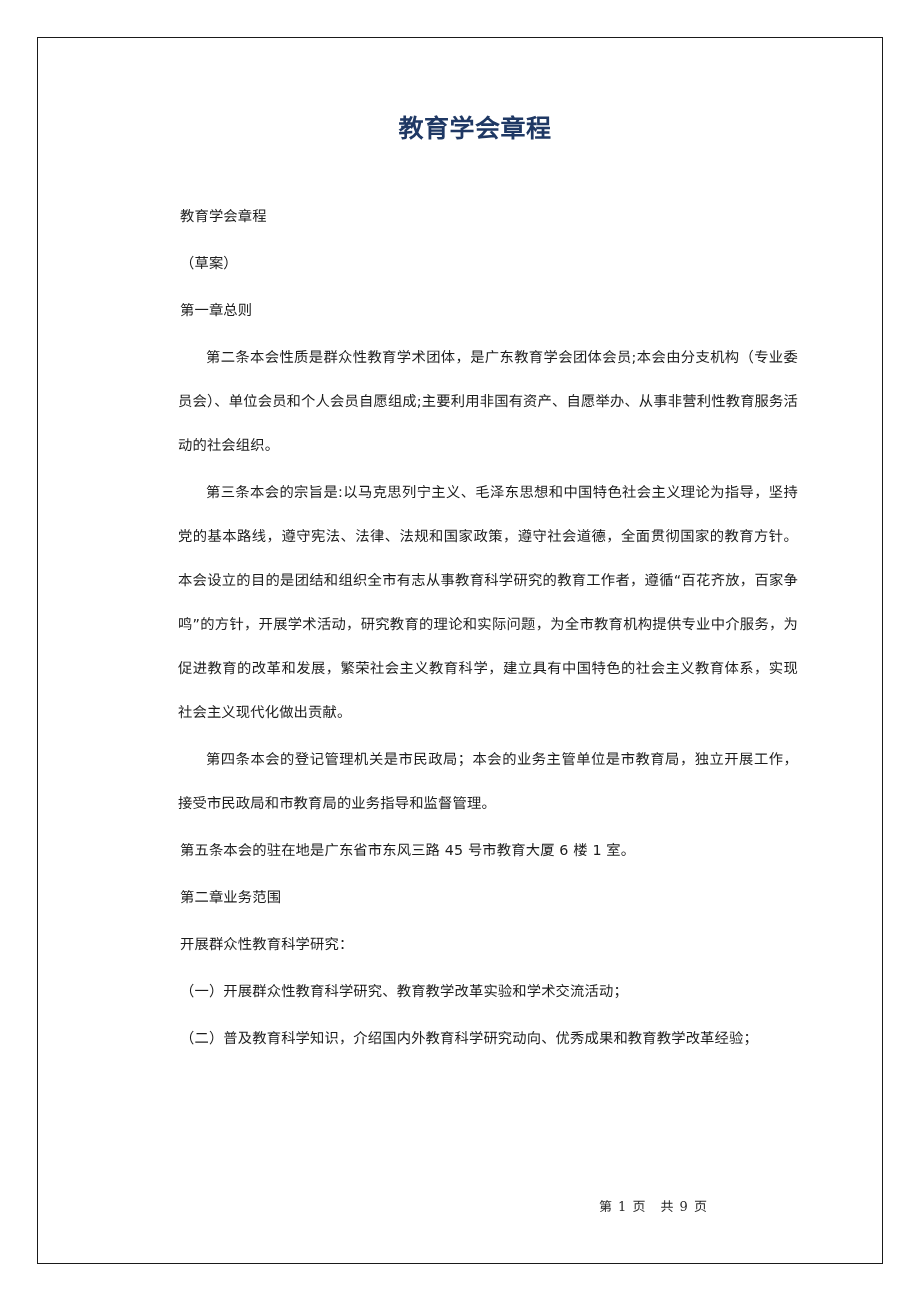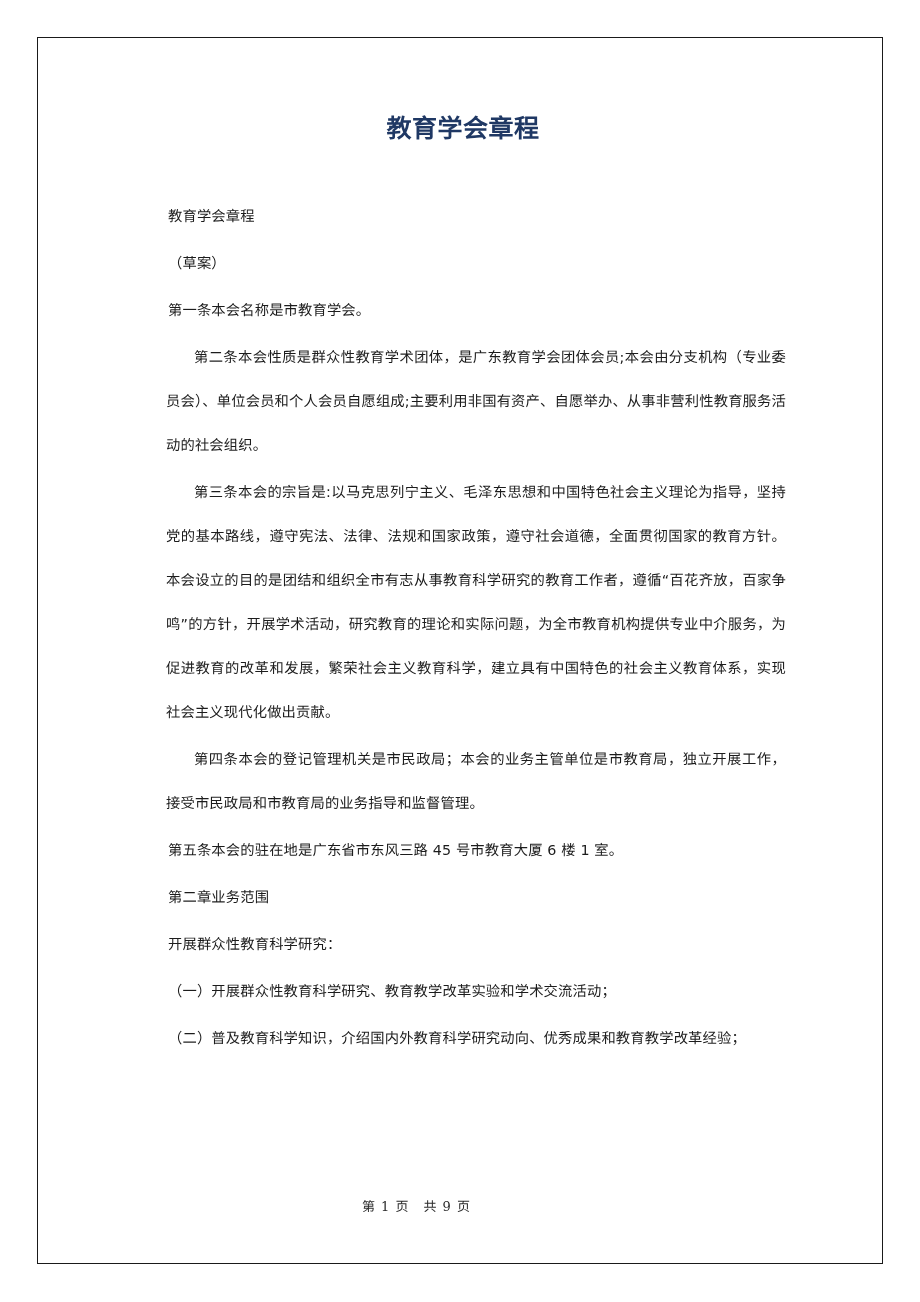--- a/index.html
+++ b/index.html
@@ -23,21 +23,21 @@
     top: 37px;
     width: 846px;
     height: 1227px;
     border: 1px solid #1a1a1a;
     box-sizing: border-box;
   }
 
   
   #doc-body {
     position: absolute;
-    left: 140px;
+    left: 152px;
     top: 112px;
     width: 646px;
   }
 
   #doc-title {
     text-align: center;
     color: #1f3864;
     font-weight: bold;
     font-size: 25px;
     line-height: 34px;
@@ -62,22 +62,21 @@
   .para.flush {
     text-indent: 28px;
   }
 
   
   #page-footer {
     position: absolute;
     left: 37px;
     top: 1196px;
     width: 671px;
-    text-align: center;
-    margin-left: 44px;
+    text-align: right;
   }
   #page-footer .footer-text {
     font-family: "DejaVu Serif", "Liberation Serif", serif;
     font-size: 13px;
     color: #2b2b2b;
     letter-spacing: 1px;
   }
 </style>
 </head>
 <body>
@@ -85,22 +84,22 @@
 <div id="page-frame"></div>
 
 <div id="doc-body">
 
   <h1 id="doc-title">教育学会章程</h1>
 
   <p class="para flush">教育学会章程</p>
 
   <p class="para flush">（草案）</p>
 
+  <p class="para flush">第一章总则</p>
 
-  <p class="para flush">第一条本会名称是市教育学会。</p>
 
   <p class="para indent">第二条本会性质是群众性教育学术团体，是广东教育学会团体会员;本会由分支机构（专业委员会）、单位会员和个人会员自愿组成;主要利用非国有资产、自愿举办、从事非营利性教育服务活动的社会组织。</p>
 
   <p class="para indent">第三条本会的宗旨是:以马克思列宁主义、毛泽东思想和中国特色社会主义理论为指导，坚持党的基本路线，遵守宪法、法律、法规和国家政策，遵守社会道德，全面贯彻国家的教育方针。本会设立的目的是团结和组织全市有志从事教育科学研究的教育工作者，遵循“百花齐放，百家争鸣”的方针，开展学术活动，研究教育的理论和实际问题，为全市教育机构提供专业中介服务，为促进教育的改革和发展，繁荣社会主义教育科学，建立具有中国特色的社会主义教育体系，实现社会主义现代化做出贡献。</p>
 
   <p class="para indent">第四条本会的登记管理机关是市民政局；本会的业务主管单位是市教育局，独立开展工作，接受市民政局和市教育局的业务指导和监督管理。</p>
 
   <p class="para flush">第五条本会的驻在地是广东省市东风三路 45 号市教育大厦 6 楼 1 室。</p>
 
 

